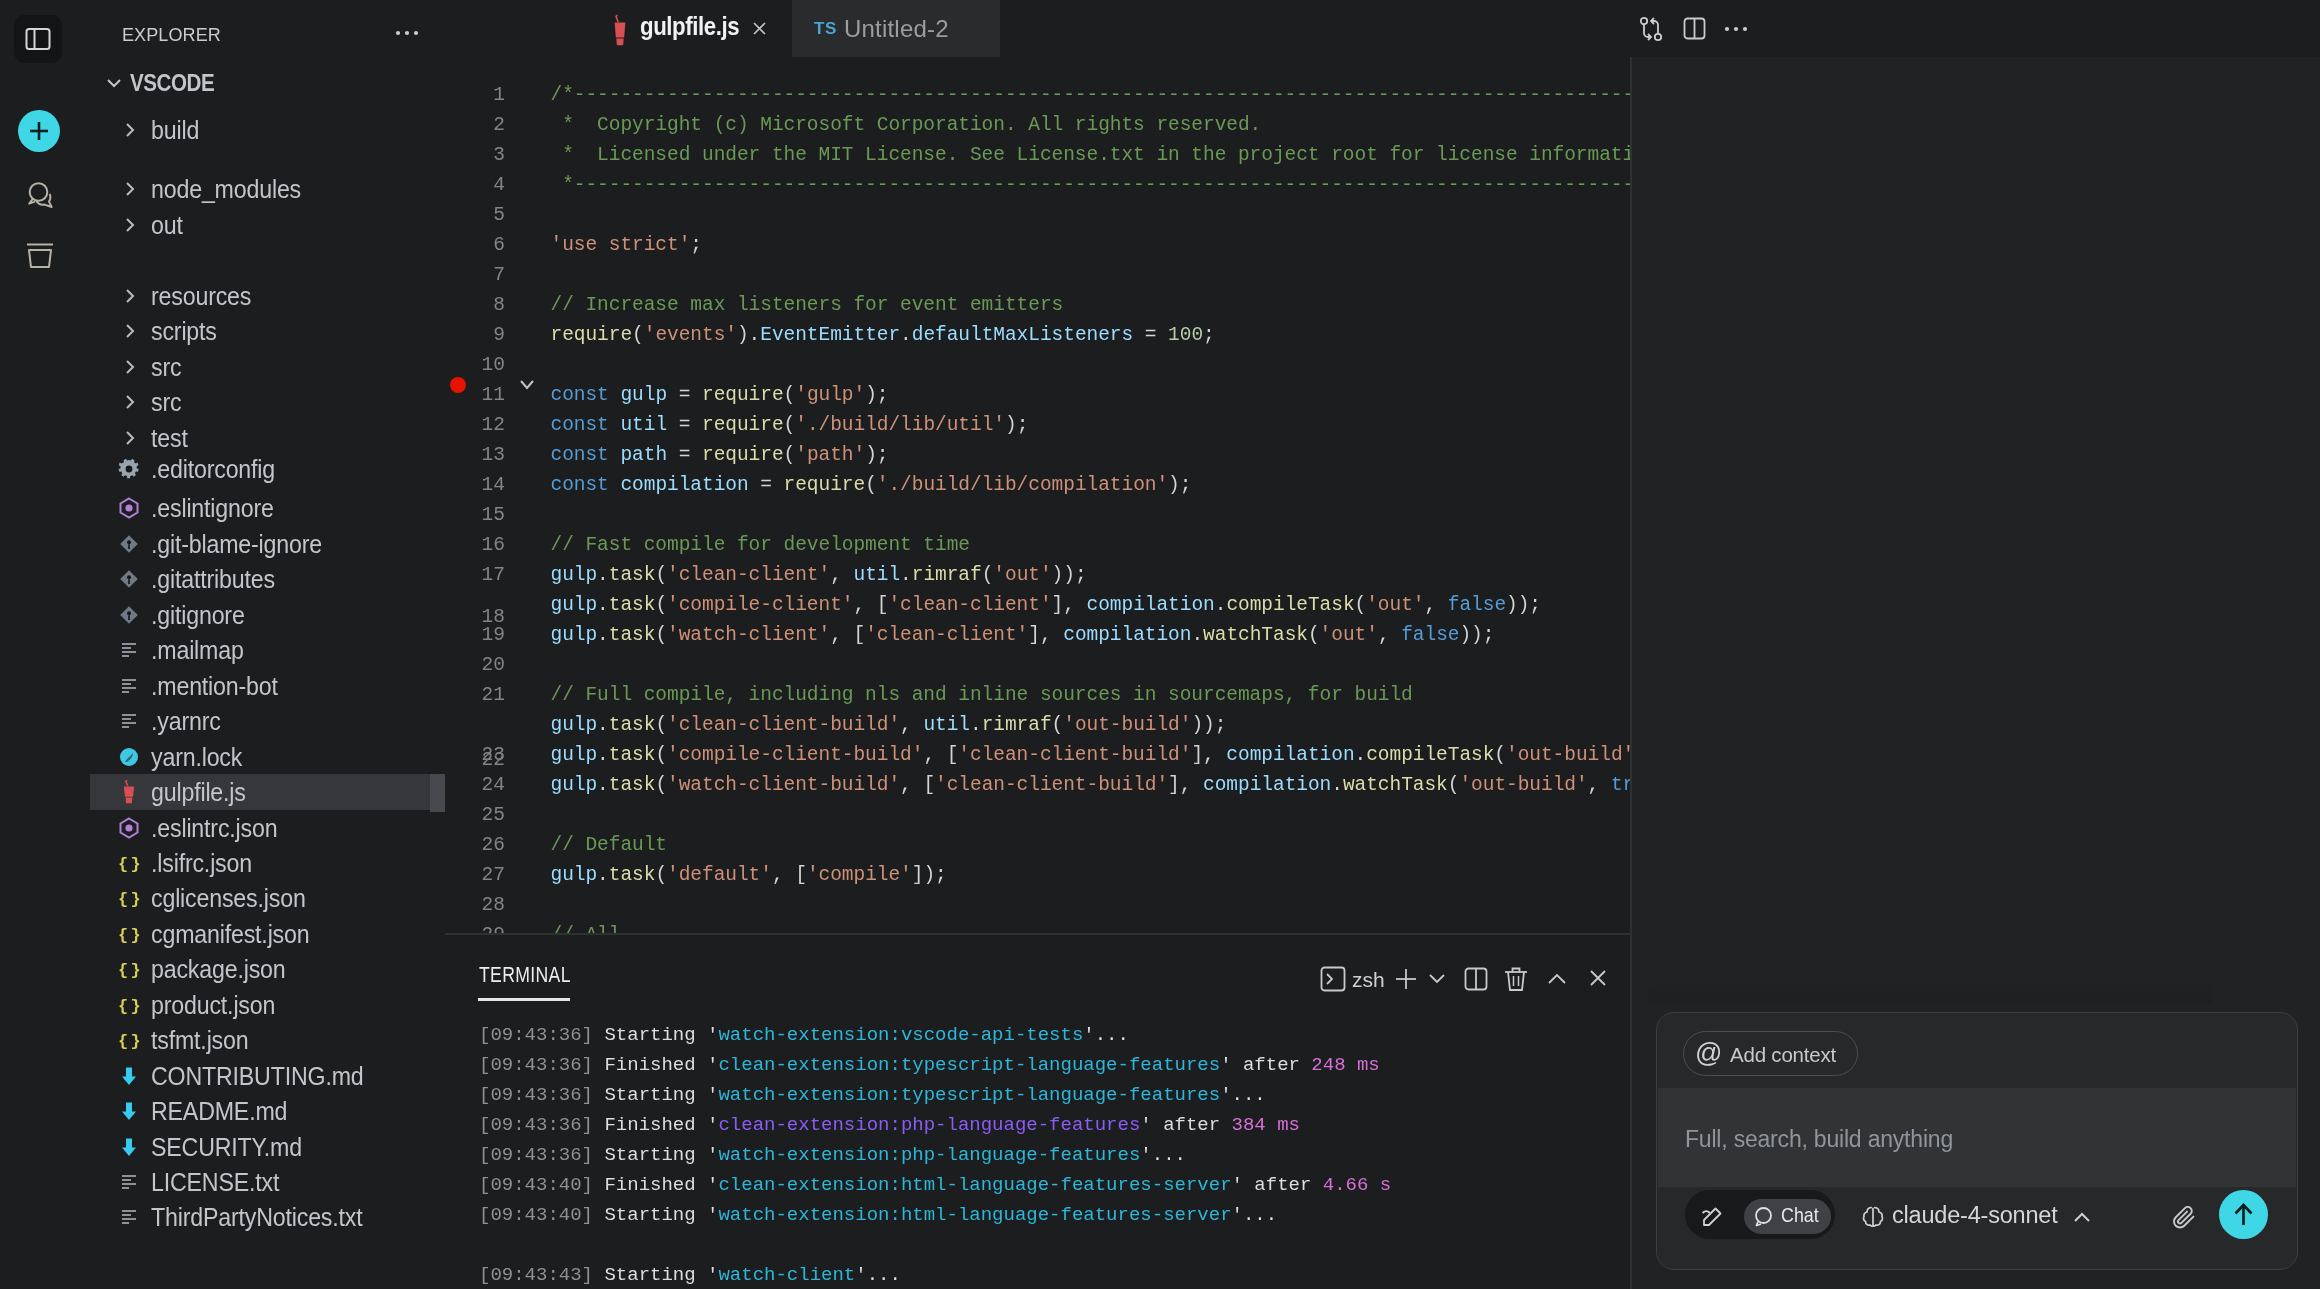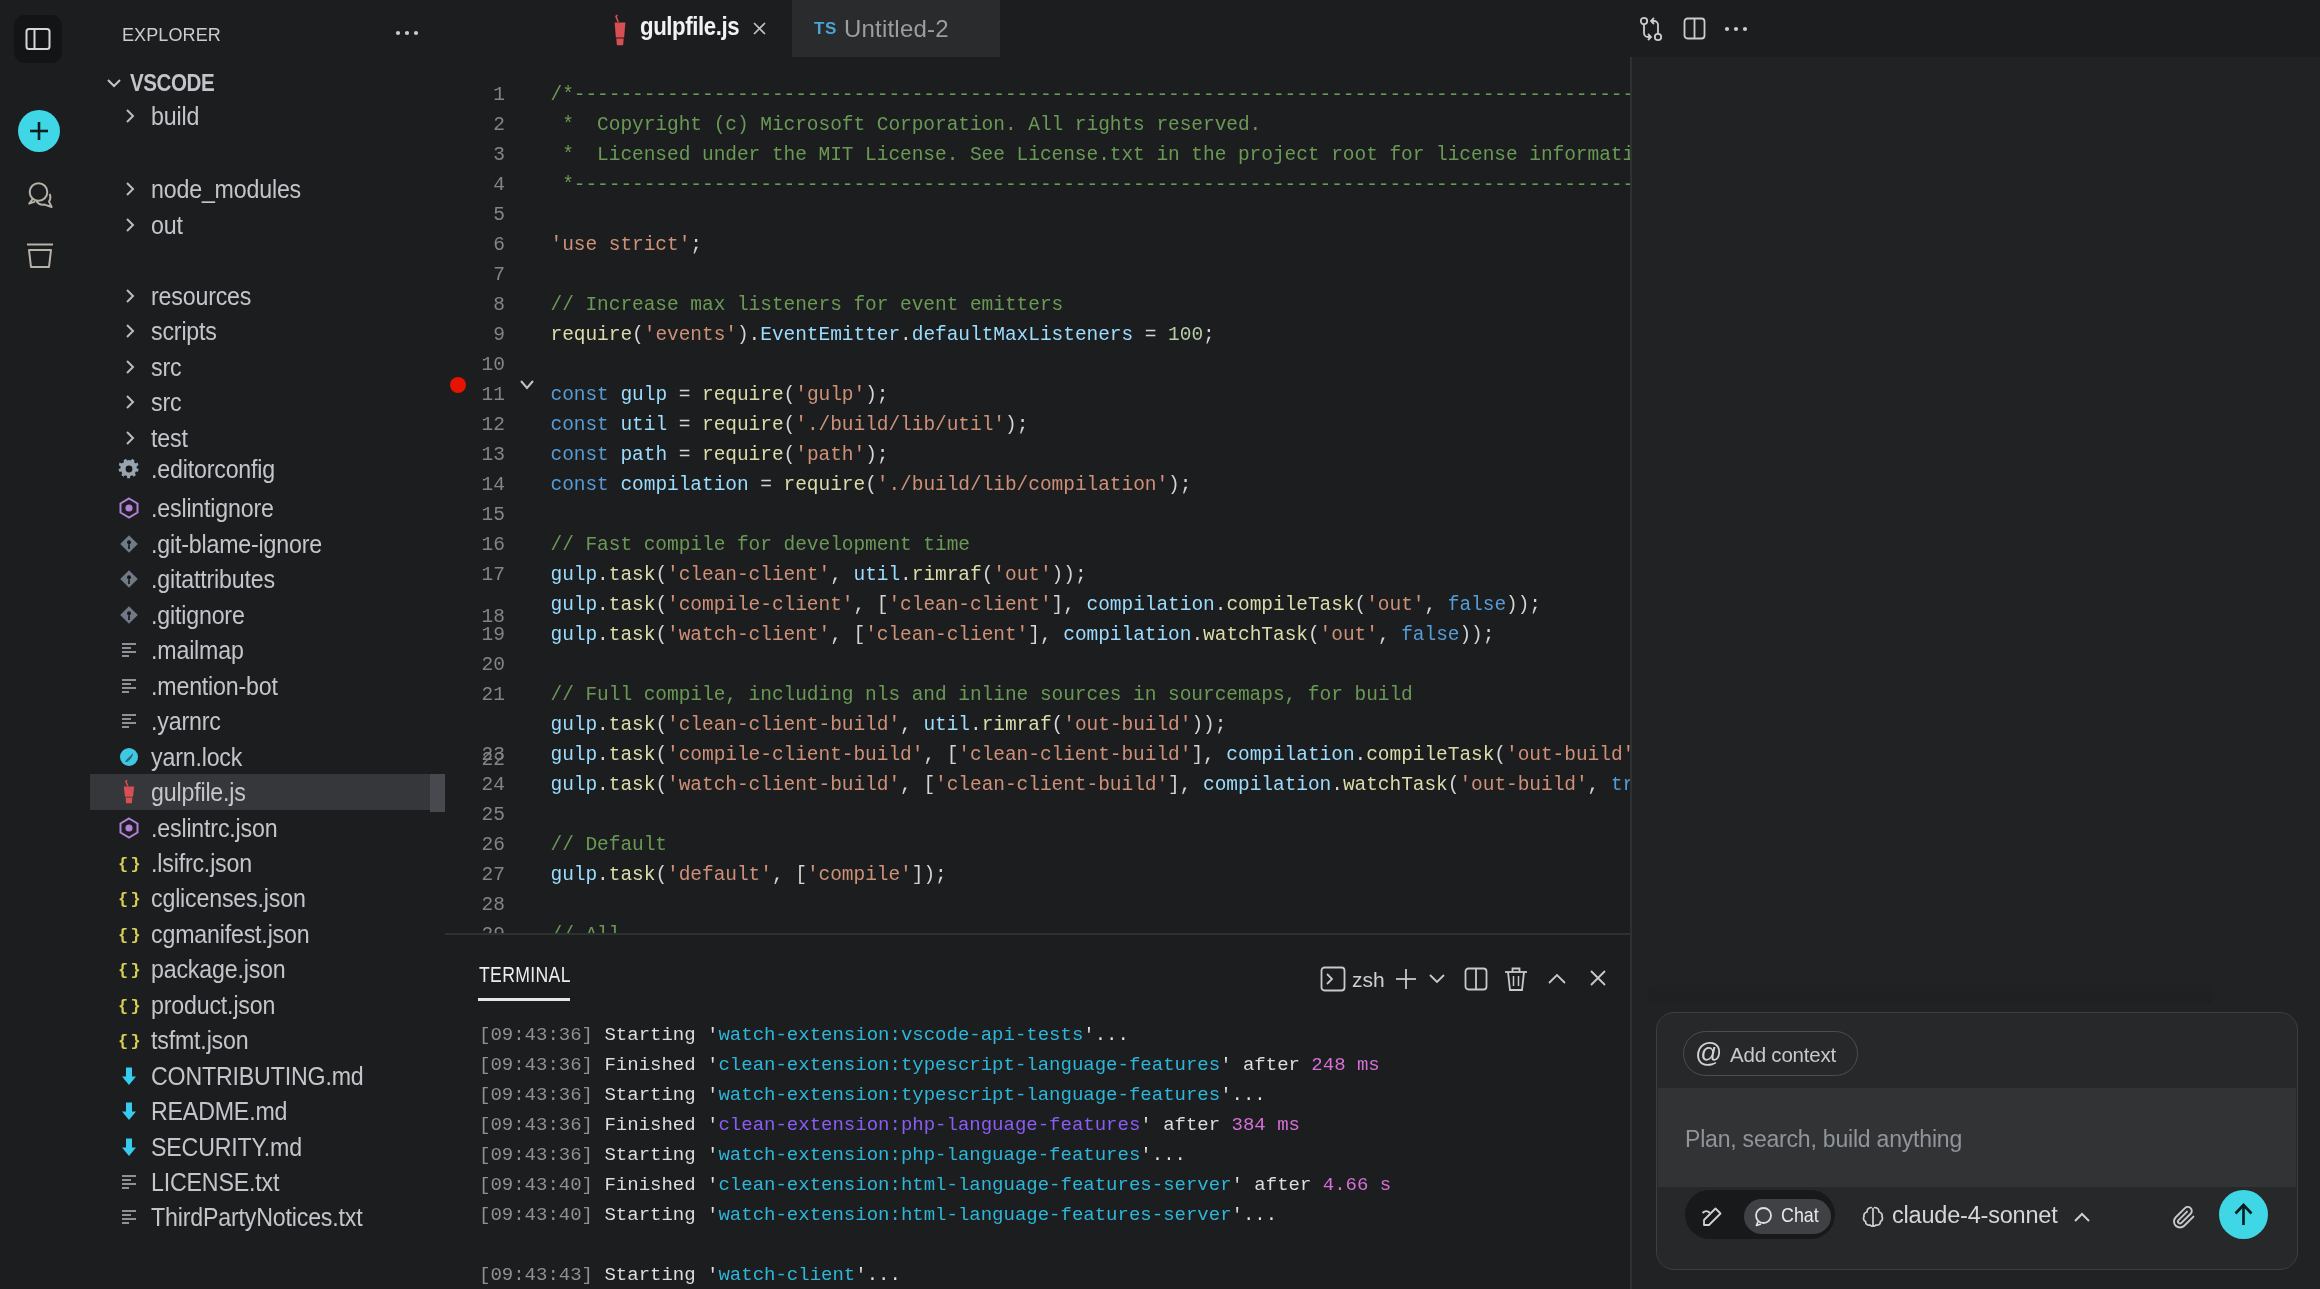--- a/index.html
+++ b/index.html
@@ -44,21 +44,21 @@
       <circle cx="3" cy="3" r="2.1" fill="#cccccc"></circle>
       <circle cx="12" cy="3" r="2.1" fill="#cccccc"></circle>
       <circle cx="21" cy="3" r="2.1" fill="#cccccc"></circle>
     </svg>
 <div class="trow" style="left:90px;top:65.3px">
 <svg class="abs" style="left:14px;top:50%;transform:translateY(-50%)" width="20" height="20" viewBox="0 0 20 20">
         <path d="M4 7 L10 13 L16 7" fill="none" stroke="#c2c6ca" stroke-width="2"></path>
       </svg>
 <div class="tlabel" style="left:40px;font-weight:bold;font-size:23.5px;letter-spacing:-0.5px">VSCODE</div>
     </div>
-<div class="trow" style="left:90px;top:98px">
+<div class="trow" style="left:90px;top:112px">
 <svg class="chev" width="20" height="20" viewBox="0 0 20 20">
         <path d="M7 4 L13 10 L7 16" fill="none" stroke="#b8bcc0" stroke-width="2"></path>
       </svg>
 <div class="tlabel" style="position:absolute">build</div>
     </div>
 <div class="trow" style="left:90px;top:171.7px">
 <svg class="chev" width="20" height="20" viewBox="0 0 20 20">
         <path d="M7 4 L13 10 L7 16" fill="none" stroke="#b8bcc0" stroke-width="2"></path>
       </svg>
 <div class="tlabel" style="position:absolute">node_modules</div>
@@ -441,21 +441,21 @@
 <div class="termline mono" style="left:34px;top:265px"><span style="color:#909090">[09:43:40] </span><span style="color:#dedede">Starting </span><span style="color:#dedede">'</span><span style="color:#2db7da">watch-extension:html-language-features-server</span><span style="color:#dedede">'...</span></div>
 <div class="termline mono" style="left:34px;top:325px"><span style="color:#909090">[09:43:43] </span><span style="color:#dedede">Starting </span><span style="color:#dedede">'</span><span style="color:#2db7da">watch-client</span><span style="color:#dedede">'...</span></div>
 </div>
 <div class="abs" style="left:1630px;top:57px;width:690px;height:1232px;background:#212224;border-left:2px solid #2f3032">
 <div class="abs" style="left:16px;top:928px;width:564px;height:18px;background:#1f2022;border-radius:4px"></div>
 <div class="abs" style="left:24px;top:955px;width:642px;height:258px;background:#272829;border:1.5px solid #3d3e40;border-radius:18px"></div>
 <div class="abs" style="left:26px;top:1031px;width:638px;height:99px;background:#323335"></div>
 <div class="abs" style="left:51px;top:974px;width:175px;height:45px;border:1.5px solid #4d4d4d;border-radius:23px"></div>
 <div class="abs" style="left:63px;top:981px;font-size:27px;color:#d2d2d2">@</div>
 <div class="abs" style="left:98px;top:986px;font-size:20.5px;color:#c9c9c9;letter-spacing:-0.2px">Add context</div>
-<div class="abs" style="left:53px;top:1069px;font-size:23px;color:#90949b;letter-spacing:-0.2px">Plan, search, build anything</div>
+<div class="abs" style="left:53px;top:1069px;font-size:23px;color:#90949b;letter-spacing:-0.2px">Full, search, build anything</div>
 <div class="abs" style="left:53px;top:1133px;width:150px;height:49px;background:#18191a;border-radius:25px"></div>
 <svg class="abs" style="left:67px;top:1147px" width="26" height="26" viewBox="0 0 26 26">
 <path d="M16.5 4.5 L21.5 9.5 L10 21 L5 21 L5 16 Z" fill="none" stroke="#d0d0d0" stroke-width="1.8" stroke-linejoin="round"></path>
 <path d="M3.5 9 C6 6.5 8.5 6.5 11 9" fill="none" stroke="#d0d0d0" stroke-width="1.8"></path>
       </svg>
 <div class="abs" style="left:112px;top:1142px;width:87px;height:35px;background:#404144;border-radius:18px"></div>
 <svg class="abs" style="left:120px;top:1148px" width="23" height="23" viewBox="0 0 23 23">
 <circle cx="11.5" cy="10.5" r="7.5" fill="none" stroke="#e0e0e0" stroke-width="1.8"></circle>
 <path d="M6 16.5 L4.5 20.5 L9 19" fill="none" stroke="#e0e0e0" stroke-width="1.8" stroke-linejoin="round"></path>
       </svg>

